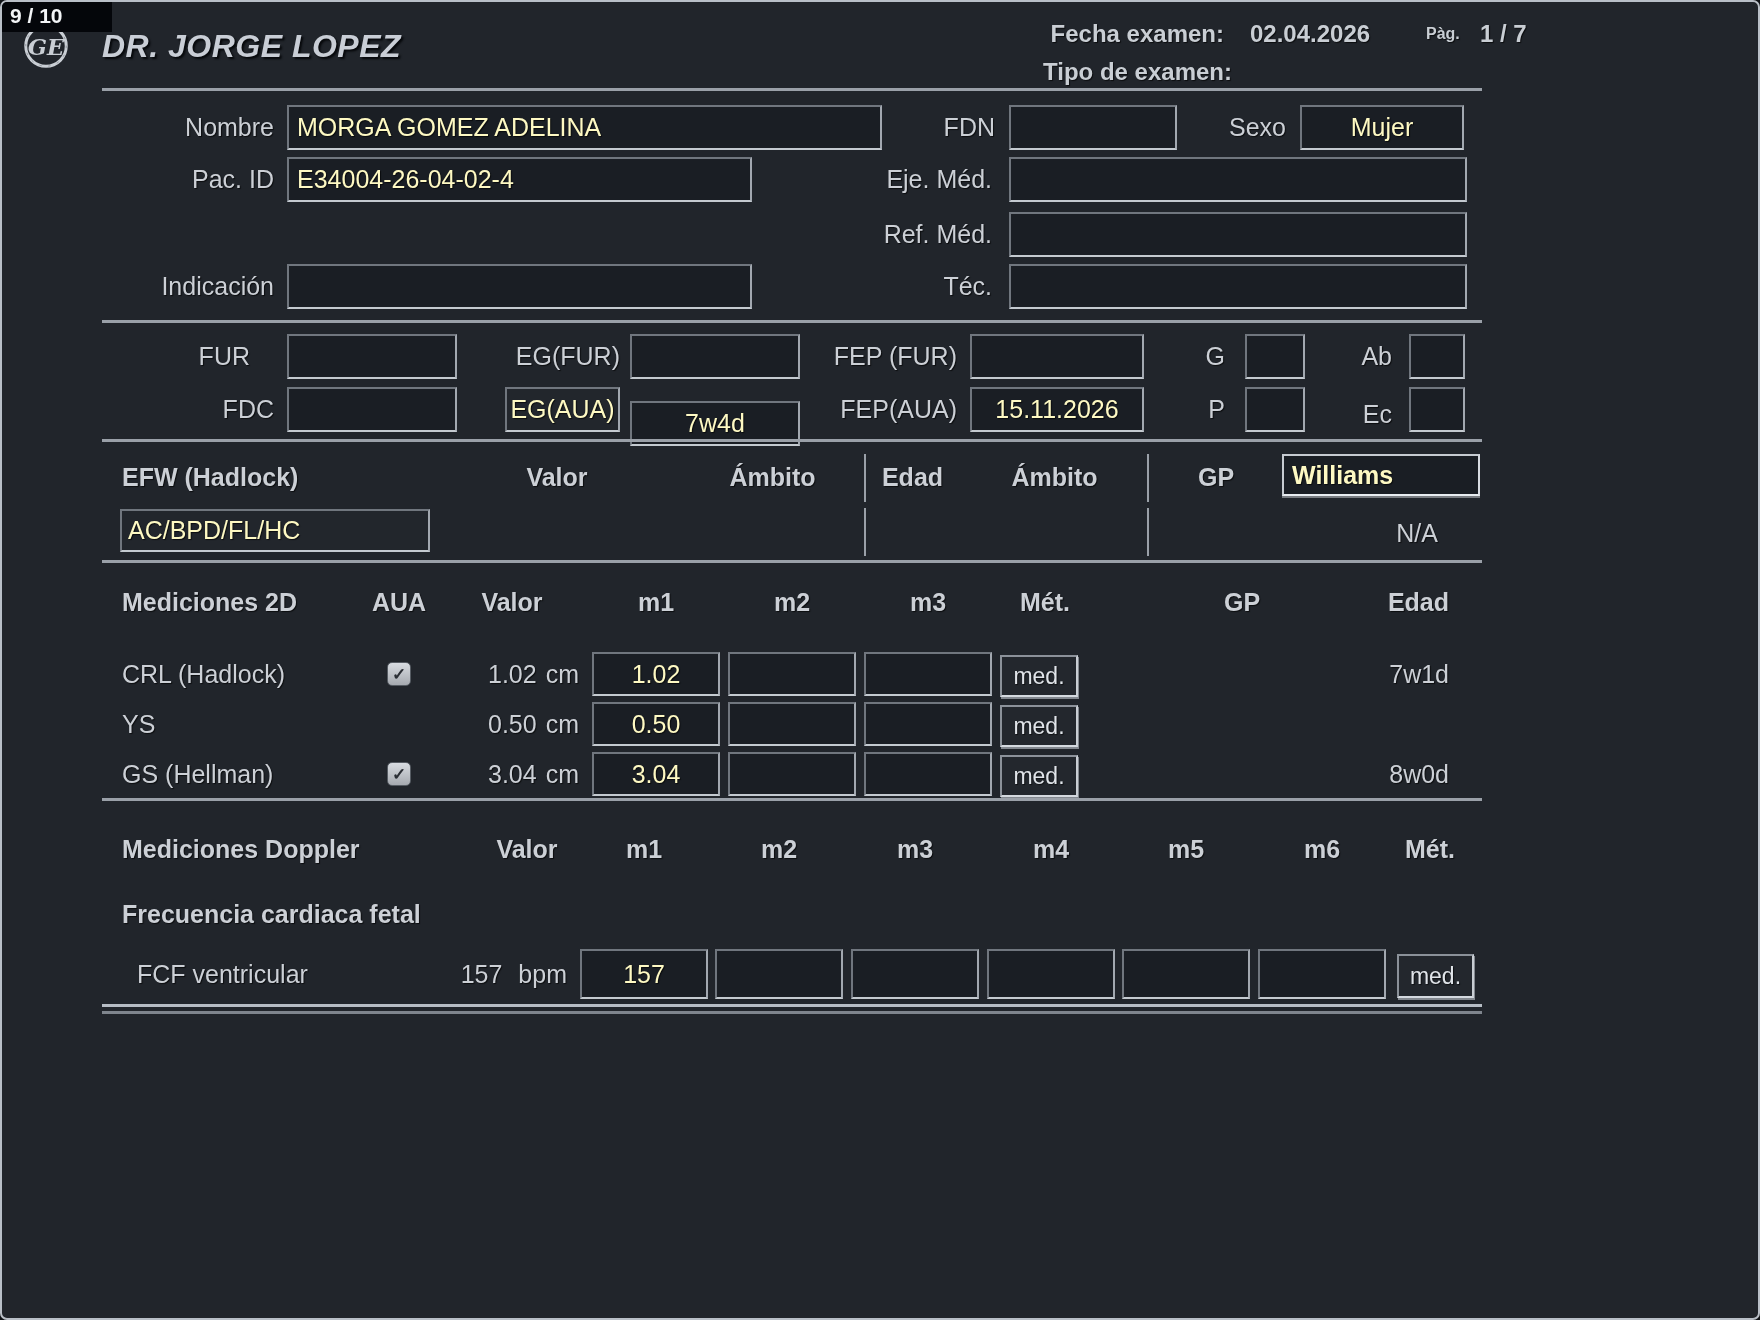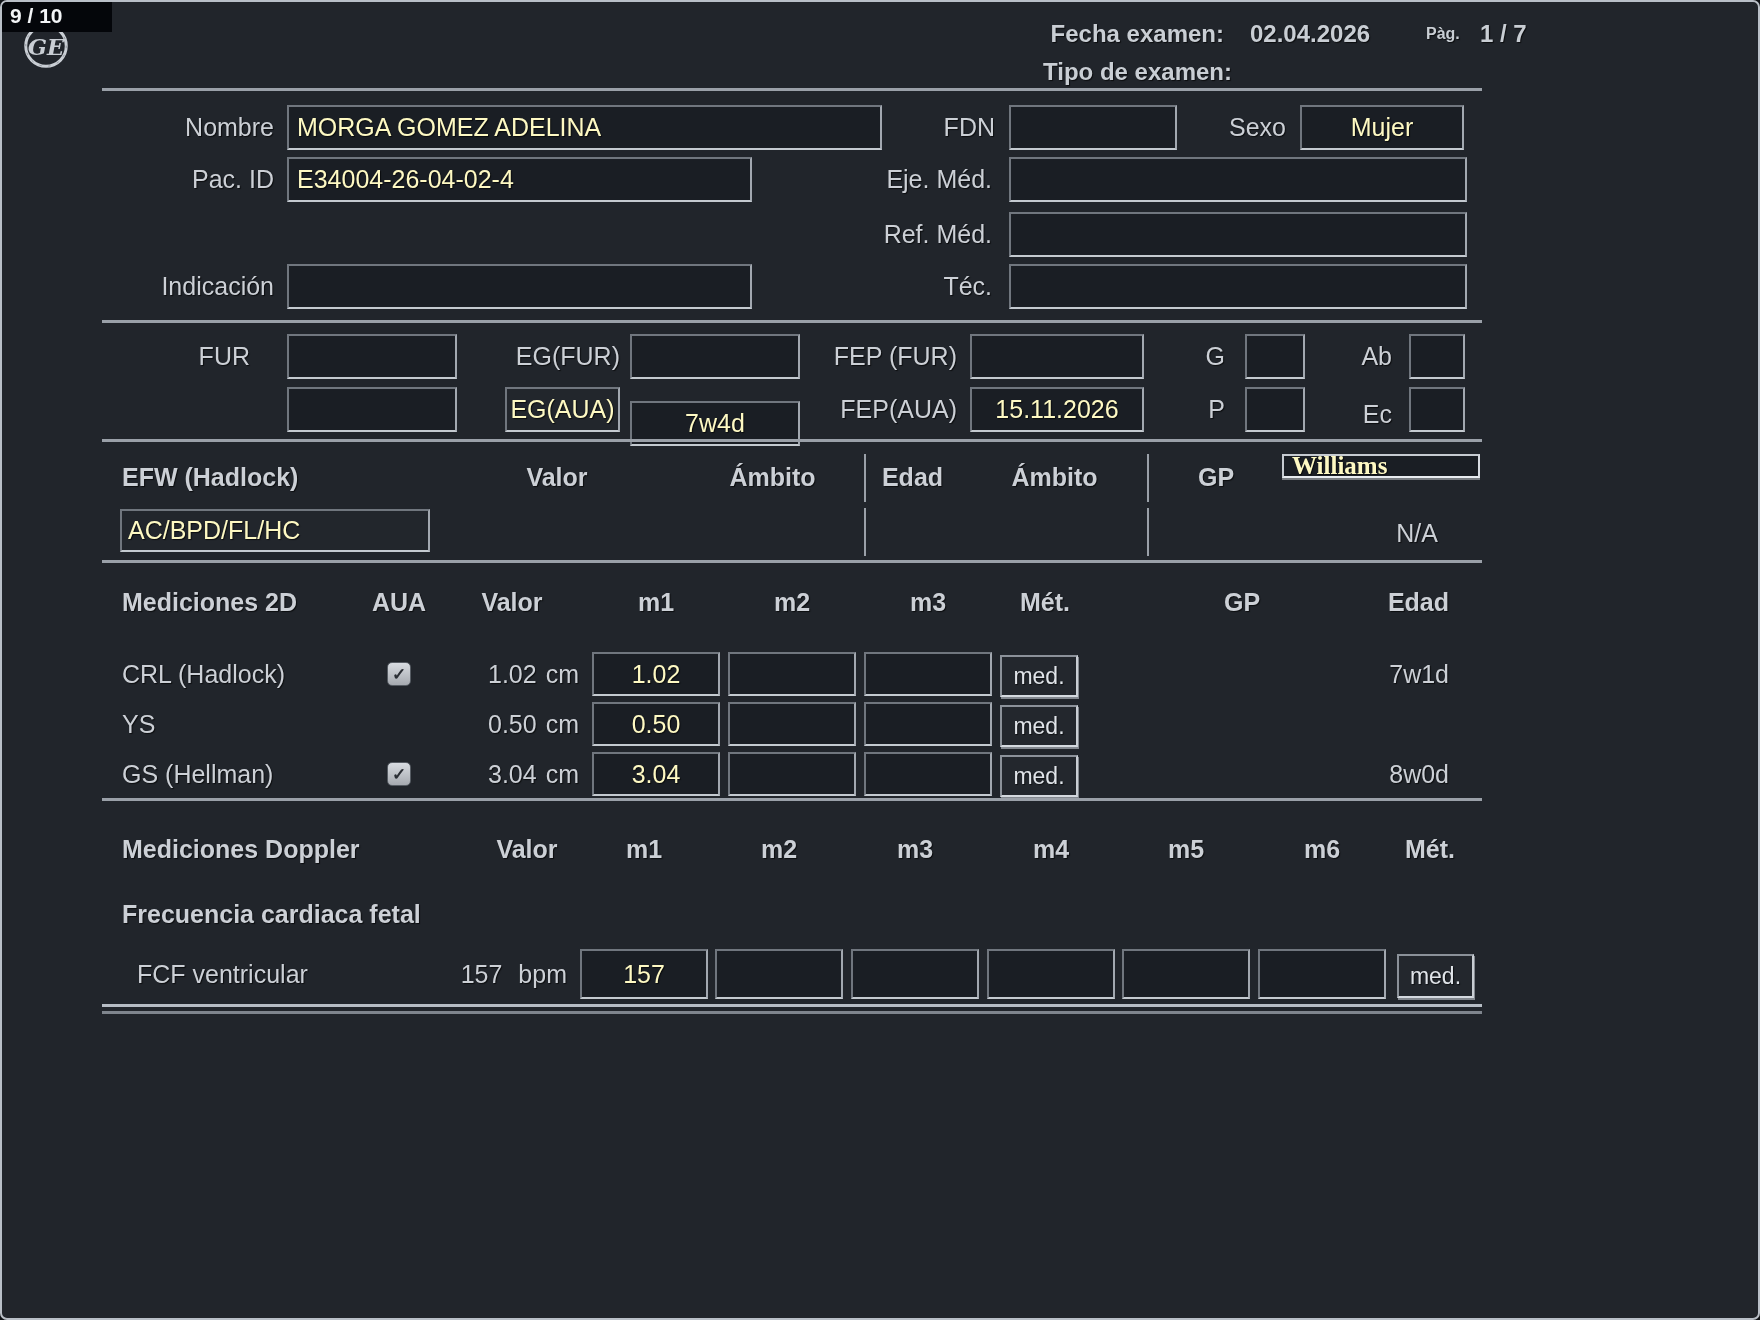--- a/index.html
+++ b/index.html
@@ -47,20 +47,21 @@
 <div class="page">
 
   <div class="chip">9 / 10</div>
 
   <svg style="position:absolute;left:20px;top:20px;" width="48" height="48" viewBox="0 0 64 64">
     <circle cx="32" cy="32" r="27" fill="none" stroke="#c9ced4" stroke-width="4"></circle>
     <circle cx="32" cy="32" r="27" fill="none" stroke="#7d838b" stroke-width="1" stroke-dasharray="3 9"></circle>
     <text x="32" y="44" text-anchor="middle" font-size="30" font-style="italic" font-weight="bold" fill="#c9ced4" font-family="'DejaVu Serif', serif">GE</text>
   </svg>
 
+  <div class="title">DR. JORGE LOPEZ</div>
   <div class="lbl r hdrline" style="left:960px;top:16px;width:262px;height:32px;font-size:24px;">Fecha examen:</div>
   <div class="lbl hdrline" style="left:1248px;top:16px;width:130px;height:32px;font-size:24px;">02.04.2026</div>
   <div class="lbl hdrline" style="left:1424px;top:16px;width:52px;height:32px;font-size:16px;">Pàg.</div>
   <div class="lbl hdrline" style="left:1478px;top:16px;width:60px;height:32px;font-size:24px;">1 / 7</div>
   <div class="lbl r hdrline" style="left:960px;top:54px;width:270px;height:32px;font-size:24px;">Tipo de examen:</div>
   <div class="hl" style="left:100px;top:86px;width:1380px;"></div>
 
   <div class="lbl r" style="left:60px;top:103px;width:212px;height:45px;">Nombre</div>
   <div class="fld" style="left:285px;top:103px;width:595px;height:45px;">MORGA GOMEZ ADELINA</div>
   <div class="lbl r" style="left:860px;top:103px;width:133px;height:45px;">FDN</div>
@@ -87,20 +88,21 @@
   <div class="fld" style="left:285px;top:332px;width:170px;height:45px;"></div>
   <div class="lbl r" style="left:470px;top:332px;width:148px;height:45px;">EG(FUR)</div>
   <div class="fld" style="left:628px;top:332px;width:170px;height:45px;"></div>
   <div class="lbl r" style="left:790px;top:332px;width:165px;height:45px;">FEP (FUR)</div>
   <div class="fld" style="left:968px;top:332px;width:174px;height:45px;"></div>
   <div class="lbl r" style="left:1160px;top:332px;width:63px;height:45px;">G</div>
   <div class="fld" style="left:1243px;top:332px;width:60px;height:45px;"></div>
   <div class="lbl r" style="left:1330px;top:332px;width:60px;height:45px;">Ab</div>
   <div class="fld" style="left:1407px;top:332px;width:56px;height:45px;"></div>
 
+  <div class="lbl r" style="left:60px;top:385px;width:212px;height:45px;">FDC</div>
   <div class="fld" style="left:285px;top:385px;width:170px;height:45px;"></div>
   <div class="fld ghost c" style="left:503px;top:385px;width:115px;height:45px;padding:0;">EG(AUA)</div>
   <div class="fld c" style="left:628px;top:385px;width:170px;height:45px;margin-top:14px;">7w4d</div>
   <div class="lbl r" style="left:790px;top:385px;width:165px;height:45px;text-align:right;">FEP(AUA)</div>
   <div class="fld c" style="left:968px;top:385px;width:174px;height:45px;">15.11.2026</div>
   <div class="lbl r" style="left:1160px;top:385px;width:63px;height:45px;">P</div>
   <div class="fld" style="left:1243px;top:385px;width:60px;height:45px;"></div>
   <div class="lbl r" style="left:1330px;top:390px;width:60px;height:45px;">Ec</div>
   <div class="fld" style="left:1407px;top:385px;width:56px;height:45px;"></div>
 
@@ -109,21 +111,21 @@
   <div class="lbl b" style="left:120px;top:458px;height:34px;">EFW (Hadlock)</div>
   <div class="lbl b c" style="left:505px;top:458px;width:100px;height:34px;">Valor</div>
   <div class="lbl b c" style="left:718px;top:458px;width:105px;height:34px;">Ámbito</div>
   <div class="vl" style="left:862px;top:452px;height:48px;"></div>
   <div class="vl" style="left:862px;top:506px;height:48px;"></div>
   <div class="lbl b c" style="left:868px;top:458px;width:85px;height:34px;">Edad</div>
   <div class="lbl b c" style="left:1000px;top:458px;width:105px;height:34px;">Ámbito</div>
   <div class="vl" style="left:1145px;top:452px;height:48px;"></div>
   <div class="vl" style="left:1145px;top:506px;height:48px;"></div>
   <div class="lbl b c" style="left:1180px;top:458px;width:68px;height:34px;">GP</div>
-  <div class="fld williams" style="left:1280px;top:452px;width:198px;height:24px;font-family:Liberation Serif, serif;">Williams</div>
+  <div class="fld williams" style="left:1280px;top:452px;width:198px;height:42px;">Williams</div>
   <div class="fld ghost" style="left:118px;top:507px;width:310px;height:43px;padding:0 6px;">AC/BPD/FL/HC</div>
   <div class="lbl c" style="left:1360px;top:512px;width:110px;height:38px;">N/A</div>
 
   <div class="hl" style="left:100px;top:558px;width:1380px;"></div>
 
   <div class="lbl b" style="left:120px;top:584px;height:32px;">Mediciones 2D</div>
   <div class="lbl b c" style="left:347px;top:584px;width:100px;height:32px;">AUA</div>
   <div class="lbl b c" style="left:460px;top:584px;width:100px;height:32px;">Valor</div>
   <div class="lbl b c" style="left:604px;top:584px;width:100px;height:32px;">m1</div>
   <div class="lbl b c" style="left:740px;top:584px;width:100px;height:32px;">m2</div>

